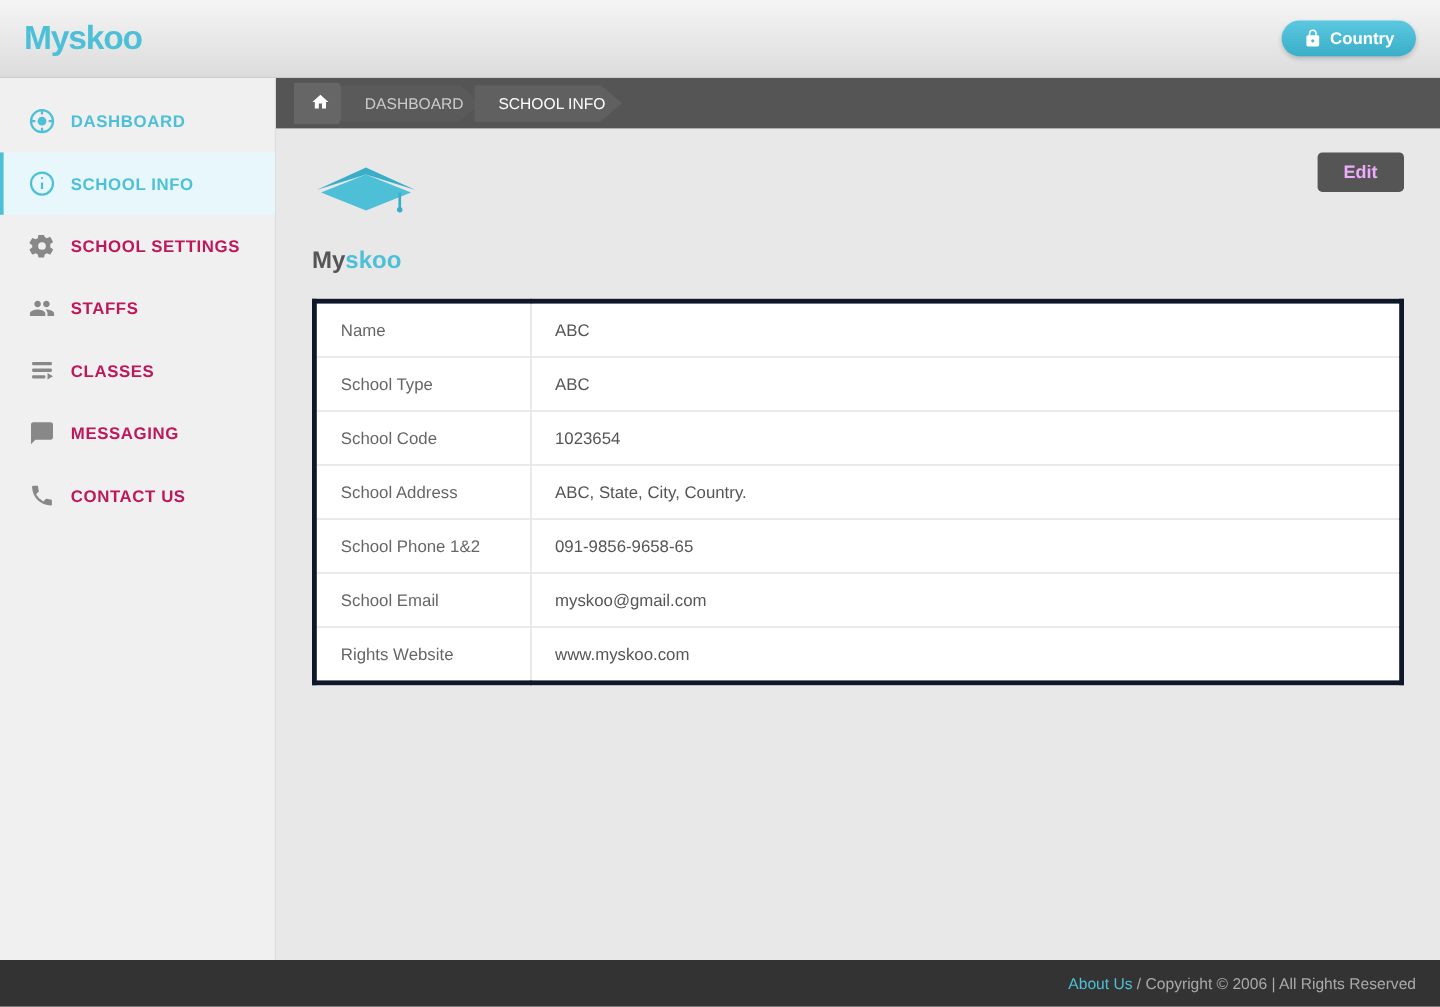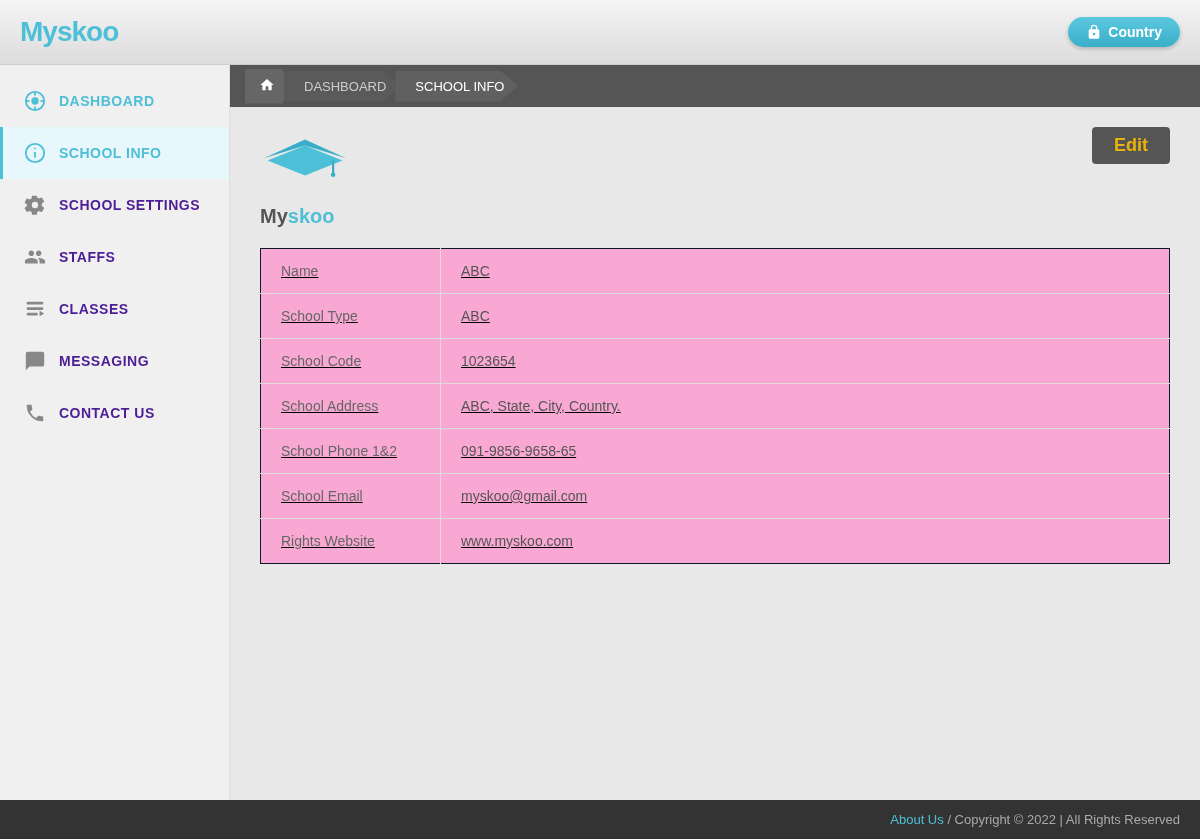--- a/index.html
+++ b/index.html
@@ -51,21 +51,21 @@
       border-right: 1px solid #ddd;
       padding-top: 10px;
       flex-shrink: 0;
     }
     .sidebar-item {
       display: flex;
       align-items: center;
       gap: 12px;
       padding: 14px 20px;
       cursor: pointer;
-      color: #4c1d95;
+      color: #be185d;
       font-size: 14px;
       font-weight: 600;
       letter-spacing: 0.5px;
       text-transform: uppercase;
       border-left: 3px solid transparent;
     }
     .sidebar-item.active { color: #4dc0d8; border-left-color: #4dc0d8; background: #e8f7fb; }
     .sidebar-item.dashboard-item { color: #4dc0d8; }
     .sidebar-icon {
       width: 24px;
@@ -126,36 +126,35 @@
     }
 
     
     .grad-cap {
       width: 90px;
       height: 70px;
     }
 
     .edit-btn {
       background: #555;
-      color: #eab308;
+      color: #f0abfc;
       border: none;
       padding: 8px 22px;
       border-radius: 4px;
-      font-size: 18px;
+      font-size: 15px;
       cursor: pointer;
       font-weight: 600;
     }
 
     
     .info-table {
       width: 100%;
       border-collapse: collapse;
-      background: #f9a8d4;
-      border: 1px solid #0f172a;
-      text-decoration: underline;
+      background: #ffffff;
+      border: 4px solid #0f172a;
     }
     .info-table tr {
       border-bottom: 1px solid #ddd;
     }
     .info-table tr:last-child { border-bottom: none; }
     .info-table td {
       padding: 14px 20px;
       font-size: 14px;
       color: #555;
     }
@@ -350,14 +349,14 @@
     </tr>
           </tbody>
       </table>
 
     </div>
   </div>
 </div>
 
 <div class="footer">
   <a href="#">About Us</a>
-  <span>/ Copyright © 2022 | All Rights Reserved</span>
+  <span>/ Copyright © 2006 | All Rights Reserved</span>
 </div>
 
 </body></html>

